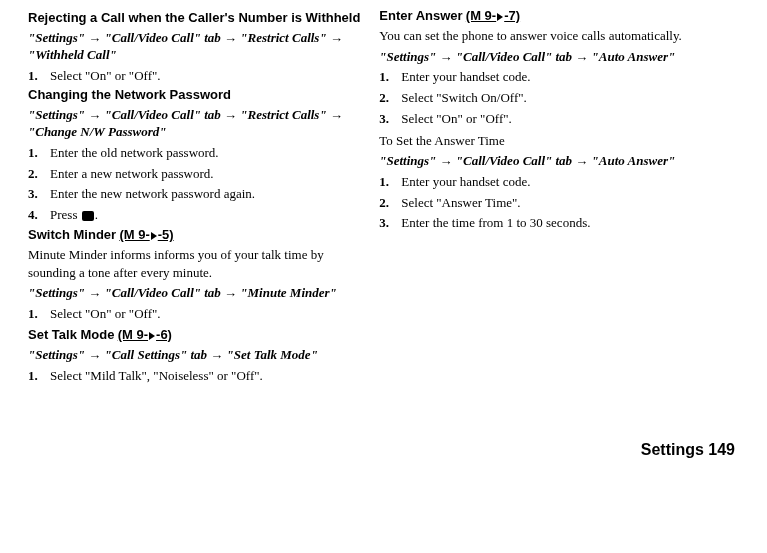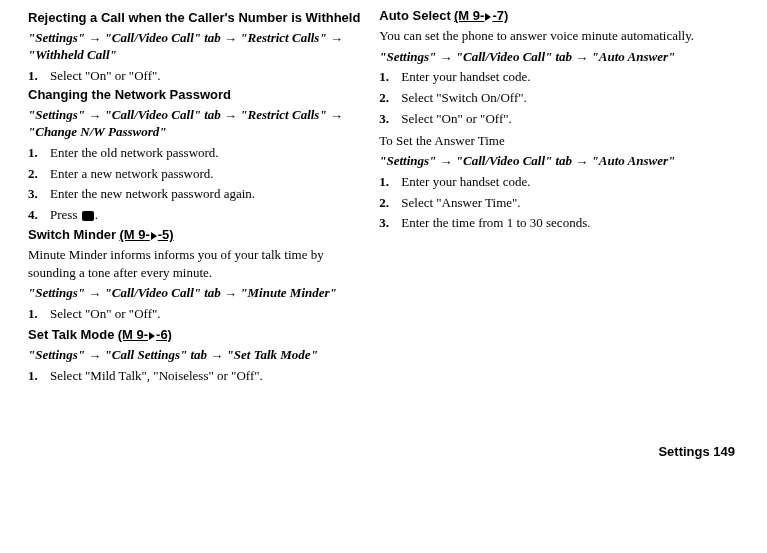--- a/index.html
+++ b/index.html
@@ -91,21 +91,21 @@
     border-bottom:4px solid transparent;
     border-left:6px solid #000;
     margin:0 1px;
     vertical-align: -1px;
   }
   .footer {
     position: absolute;
     right: 32px;
     bottom: 6px;
     font-family: Arial, Helvetica, sans-serif;
-    font-size: 13px;
+    font-size: 16px;
     font-weight: bold;
     text-align: right;
   }
   .plain-sub {
     font-family: "Times New Roman", Times, serif;
     font-weight: normal;
     font-size: 13px;
     margin: 6px 0 2px 0;
   }
 </style>
@@ -151,24 +151,24 @@
     </div>
     <div class="path">"Settings" → "Call Settings" tab → "Set Talk Mode"</div>
     <ol class="ol">
       <li>Select "Mild Talk", "Noiseless" or "Off".</li>
     </ol>
   </div>
 
   <div class="col">
 
     <div>
-      <span class="h-inline">Auto Select</span>
+      <span class="h-inline">Enter Answer</span>
       <span class="mcode"><span> (M 9-</span><span class="tri"></span><span>-7)</span></span>
     </div>
-    <div class="body-text">You can set the phone to answer voice minute automatically.</div>
+    <div class="body-text">You can set the phone to answer voice calls automatically.</div>
     <div class="path">"Settings" → "Call/Video Call" tab → "Auto Answer"</div>
     <ol class="ol">
       <li>Enter your handset code.</li>
       <li>Select "Switch On/Off".</li>
       <li>Select "On" or "Off".</li>
     </ol>
 
     <div class="plain-sub">To Set the Answer Time</div>
     <div class="path">"Settings" → "Call/Video Call" tab → "Auto Answer"</div>
     <ol class="ol">

